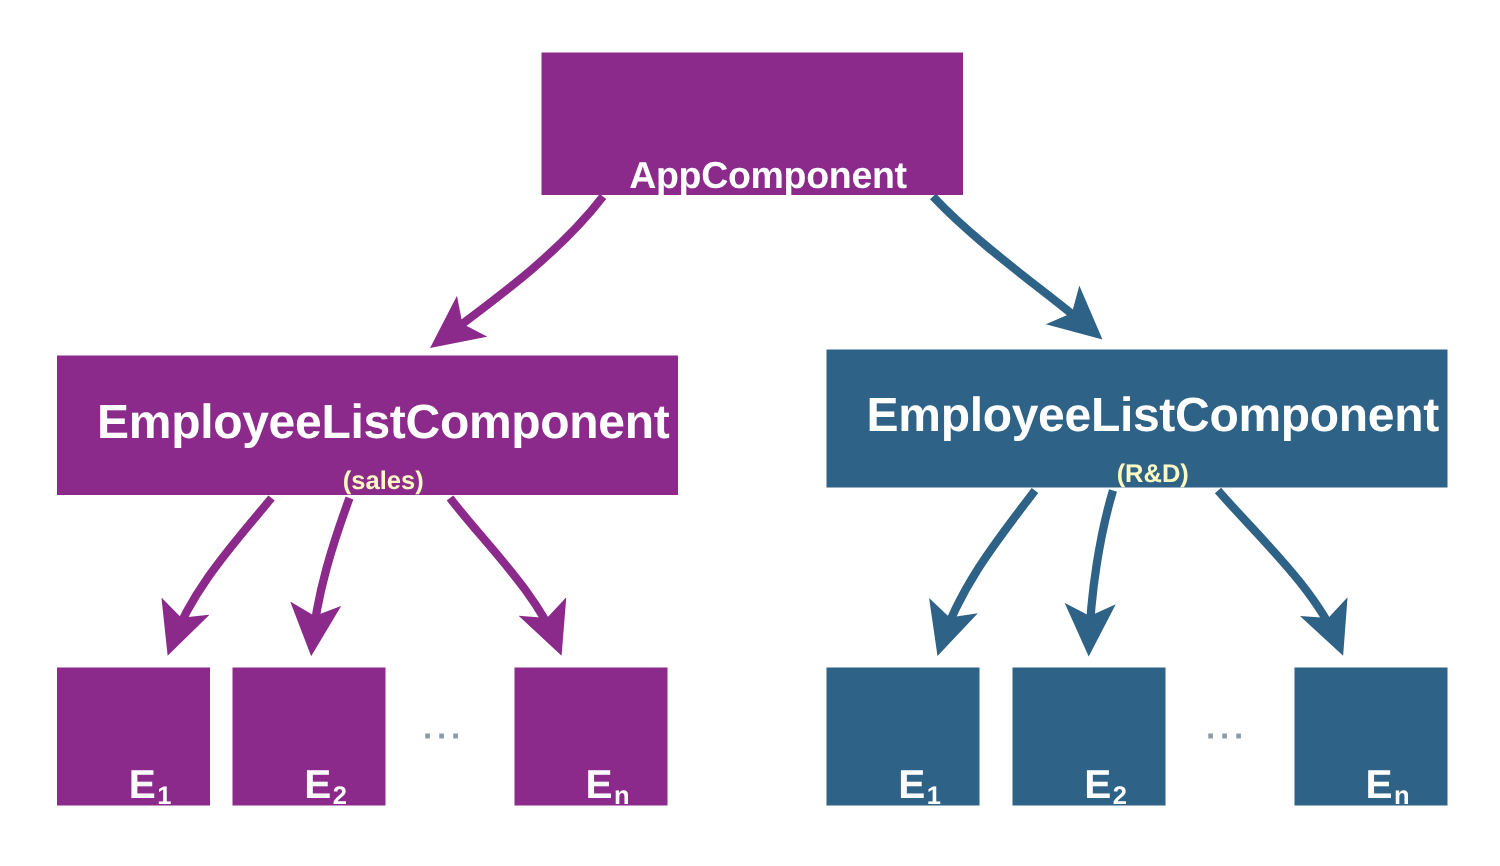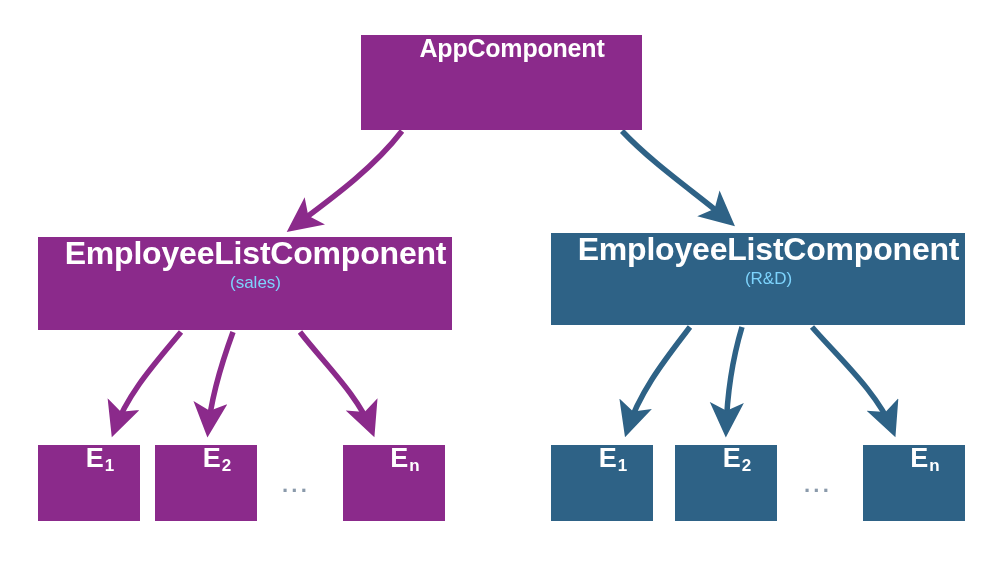--- a/index.html
+++ b/index.html
@@ -25,40 +25,40 @@
     width: 1000px;
     height: 577px;
     pointer-events: none;
   }
   .node {
     position: absolute;
     box-sizing: border-box;
     display: flex;
     flex-direction: column;
     align-items: center;
-    justify-content: flex-start;
+    justify-content: flex-end;
     color: #ffffff;
     text-align: center;
     line-height: 1.06;
     padding-left: 21px;
   }
   .node.purple { background: #8b2a8b; }
   .node.blue   { background: #2e6286; }
 
   .node-title {
     font-weight: bold;
     letter-spacing: -0.2px;
     white-space: nowrap;
   }
   .node-sub {
-    font-weight: normal;
+    font-weight: bold;
     letter-spacing: 0px;
     white-space: nowrap;
-    margin-top: 3px;
-    color: #7dd3fc;
+    margin-top: 13px;
+    color: #fef9c3;
   }
 
   
   #node-app {
     left: 361px;
     top: 35px;
     width: 281px;
     height: 95px;
   }
   #node-app .node-title { font-size: 25px; }
@@ -75,21 +75,21 @@
     top: 233px;
     width: 414px;
     height: 92px;
   }
   .list-node .node-title { font-size: 32px; }
   .list-node .node-sub   { font-size: 17px; }
 
   
   .leaf {
     width: 102px;
-    height: 76px;
+    height: 92px;
     top: 445px;
   }
   .leaf .leaf-label {
     font-size: 27px;
     font-weight: bold;
     line-height: 1;
     display: inline-block;
   }
   .leaf .leaf-label sub {
     font-size: 17px;

